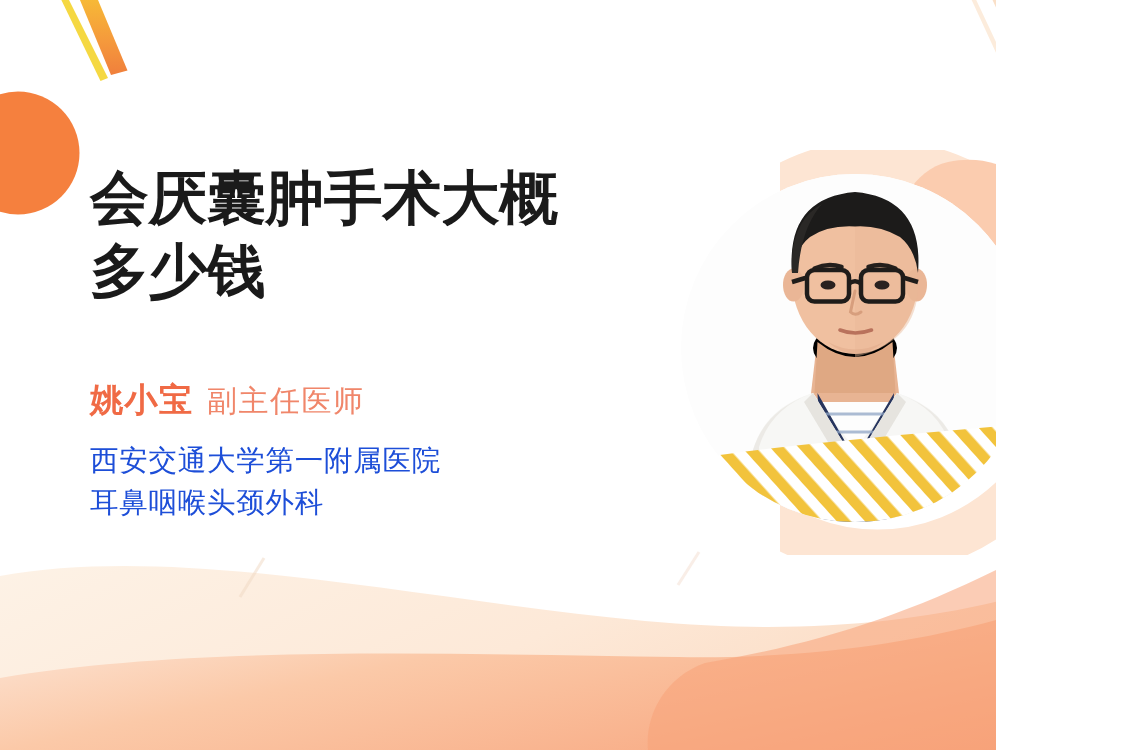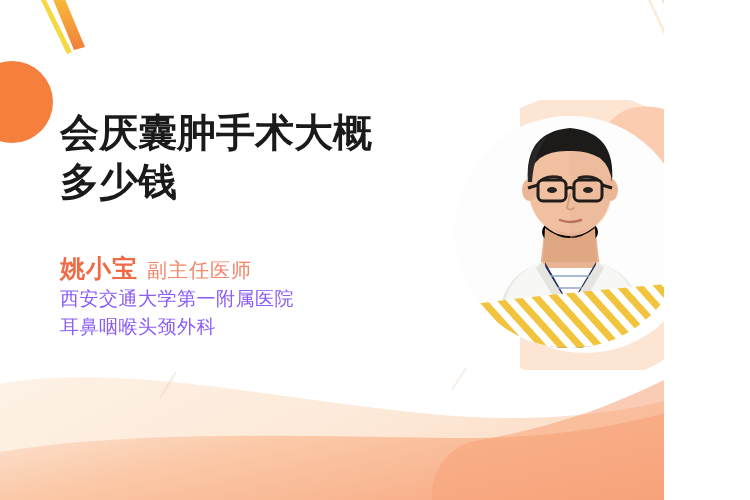--- a/index.html
+++ b/index.html
@@ -47,38 +47,39 @@
     white-space: pre-line;
   }
 
   .doctor-line {
     margin-top: 46px;
     display: flex;
     align-items: baseline;
   }
 
   .doctor-name {
-    font-size: 25px;
+    font-size: 22px;
     font-weight: bold;
     color: #f06a45;
     letter-spacing: 1px;
   }
 
   .doctor-rank {
     font-size: 20px;
     font-weight: normal;
     color: #f0866a;
     margin-left: 9px;
     letter-spacing: 1px;
   }
 
   .affiliation {
+    margin-top: 12px;
     font-size: 19px;
     line-height: 28px;
-    color: #8b5cf6;
+    color: #1d4ed8;
     letter-spacing: 0.5px;
     white-space: pre-line;
   }
 </style>
 </head>
 <body>
 
 <div class="card">
 
   <svg class="deco" viewBox="0 0 750 500" width="750" height="500" xmlns="http://www.w3.org/2000/svg">

